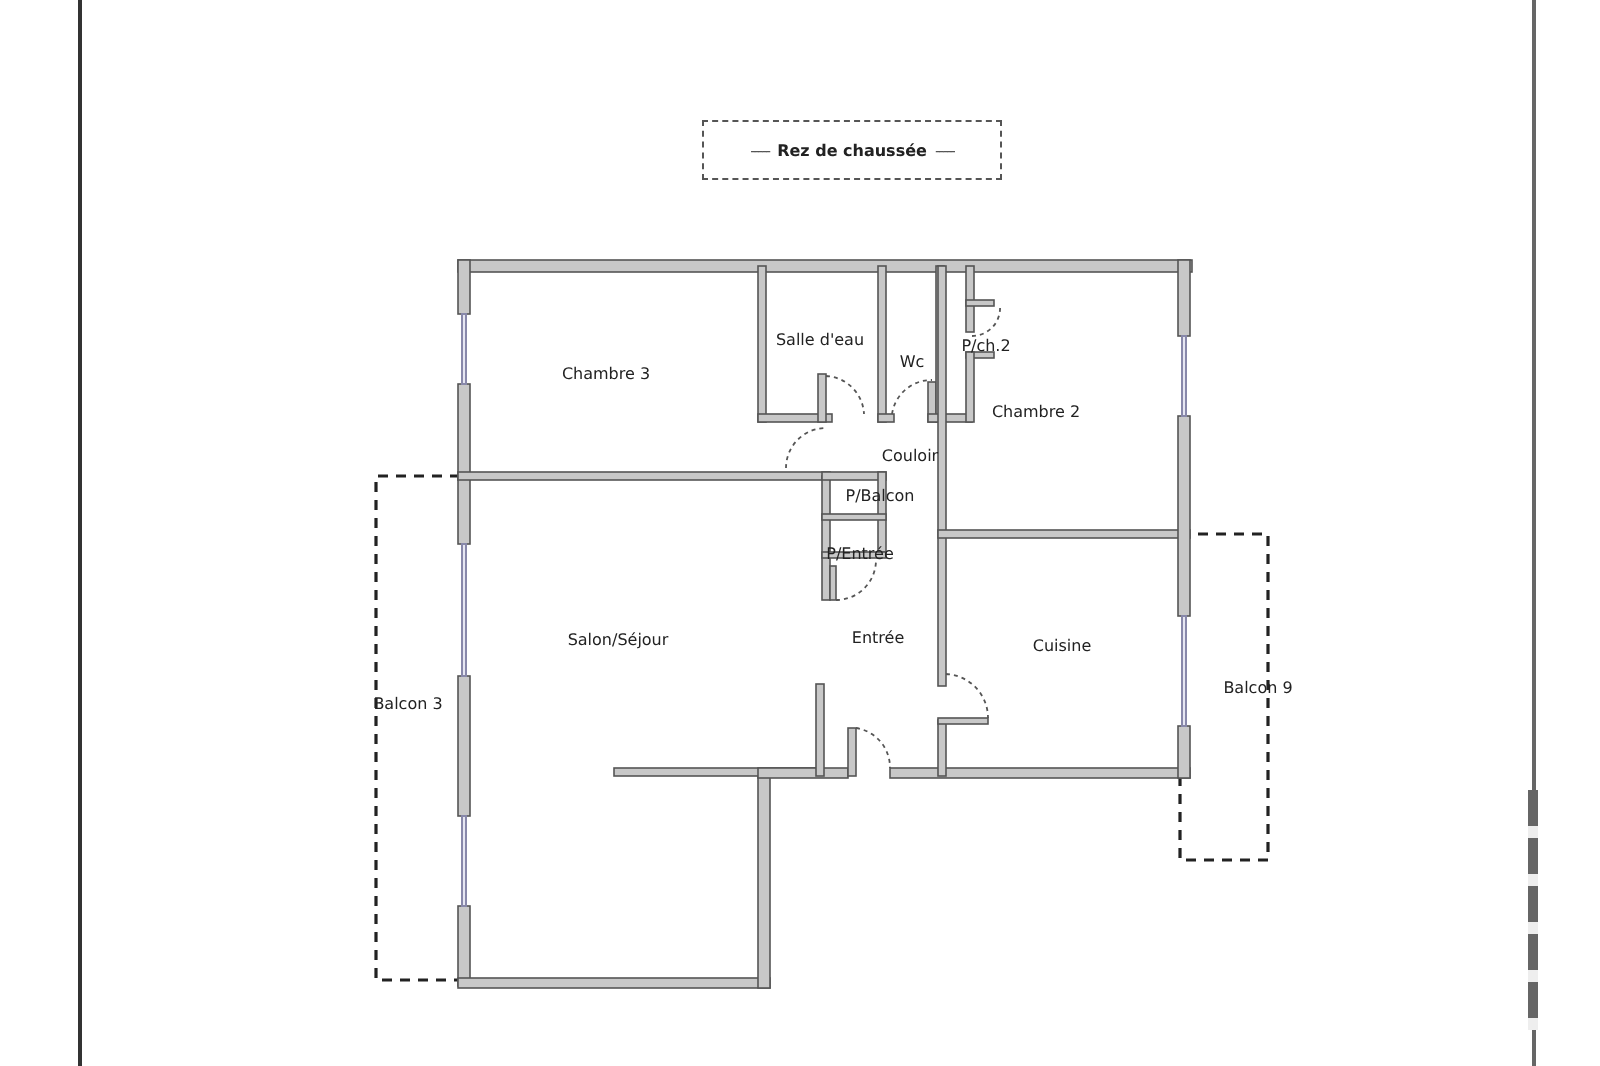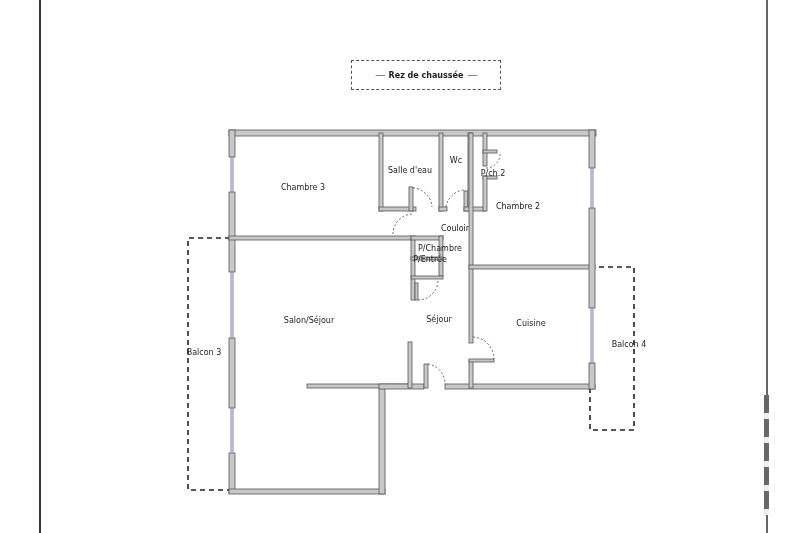--- a/index.html
+++ b/index.html
@@ -122,24 +122,24 @@
     <path d="M486 168 A 14 14 0 0 0 500 153"></path>
     <path d="M418 300 A 20 20 0 0 0 438 280"></path>
     <path d="M428 364 A 20 20 0 0 1 445 384"></path>
     <path d="M473 337 A 22 22 0 0 1 494 359"></path>
   </g>
 </svg>
 
 <div id="room-labels">
   <div class="room-label" style="left:303px;top:187px">Chambre 3</div>
   <div class="room-label" style="left:410px;top:170px">Salle d'eau</div>
-  <div class="room-label" style="left:456px;top:160px">Wc</div>
+  <div class="room-label" style="left:456px;top:181px">Wc</div>
   <div class="room-label" style="left:493px;top:173px">P/ch.2</div>
   <div class="room-label" style="left:518px;top:206px">Chambre 2</div>
   <div class="room-label" style="left:455px;top:228px">Couloir</div>
-  <div class="room-label" style="left:440px;top:248px">P/Chambre</div>
-  <div class="room-label" style="left:430px;top:259px">P/Entrée</div>
+  <div class="room-label" style="left:440px;top:248px">P/Balcon</div>
+  <div class="room-label" style="left:430px;top:277px">P/Entrée</div>
   <div class="room-label" style="left:309px;top:320px">Salon/Séjour</div>
-  <div class="room-label" style="left:439px;top:319px">Séjour</div>
+  <div class="room-label" style="left:439px;top:319px">Entrée</div>
   <div class="room-label" style="left:531px;top:323px">Cuisine</div>
   <div class="room-label" style="left:204px;top:352px">Balcon 3</div>
-  <div class="room-label" style="left:629px;top:344px">Balcon 4</div>
+  <div class="room-label" style="left:629px;top:344px">Balcon 9</div>
 </div>
 
 </body></html>

